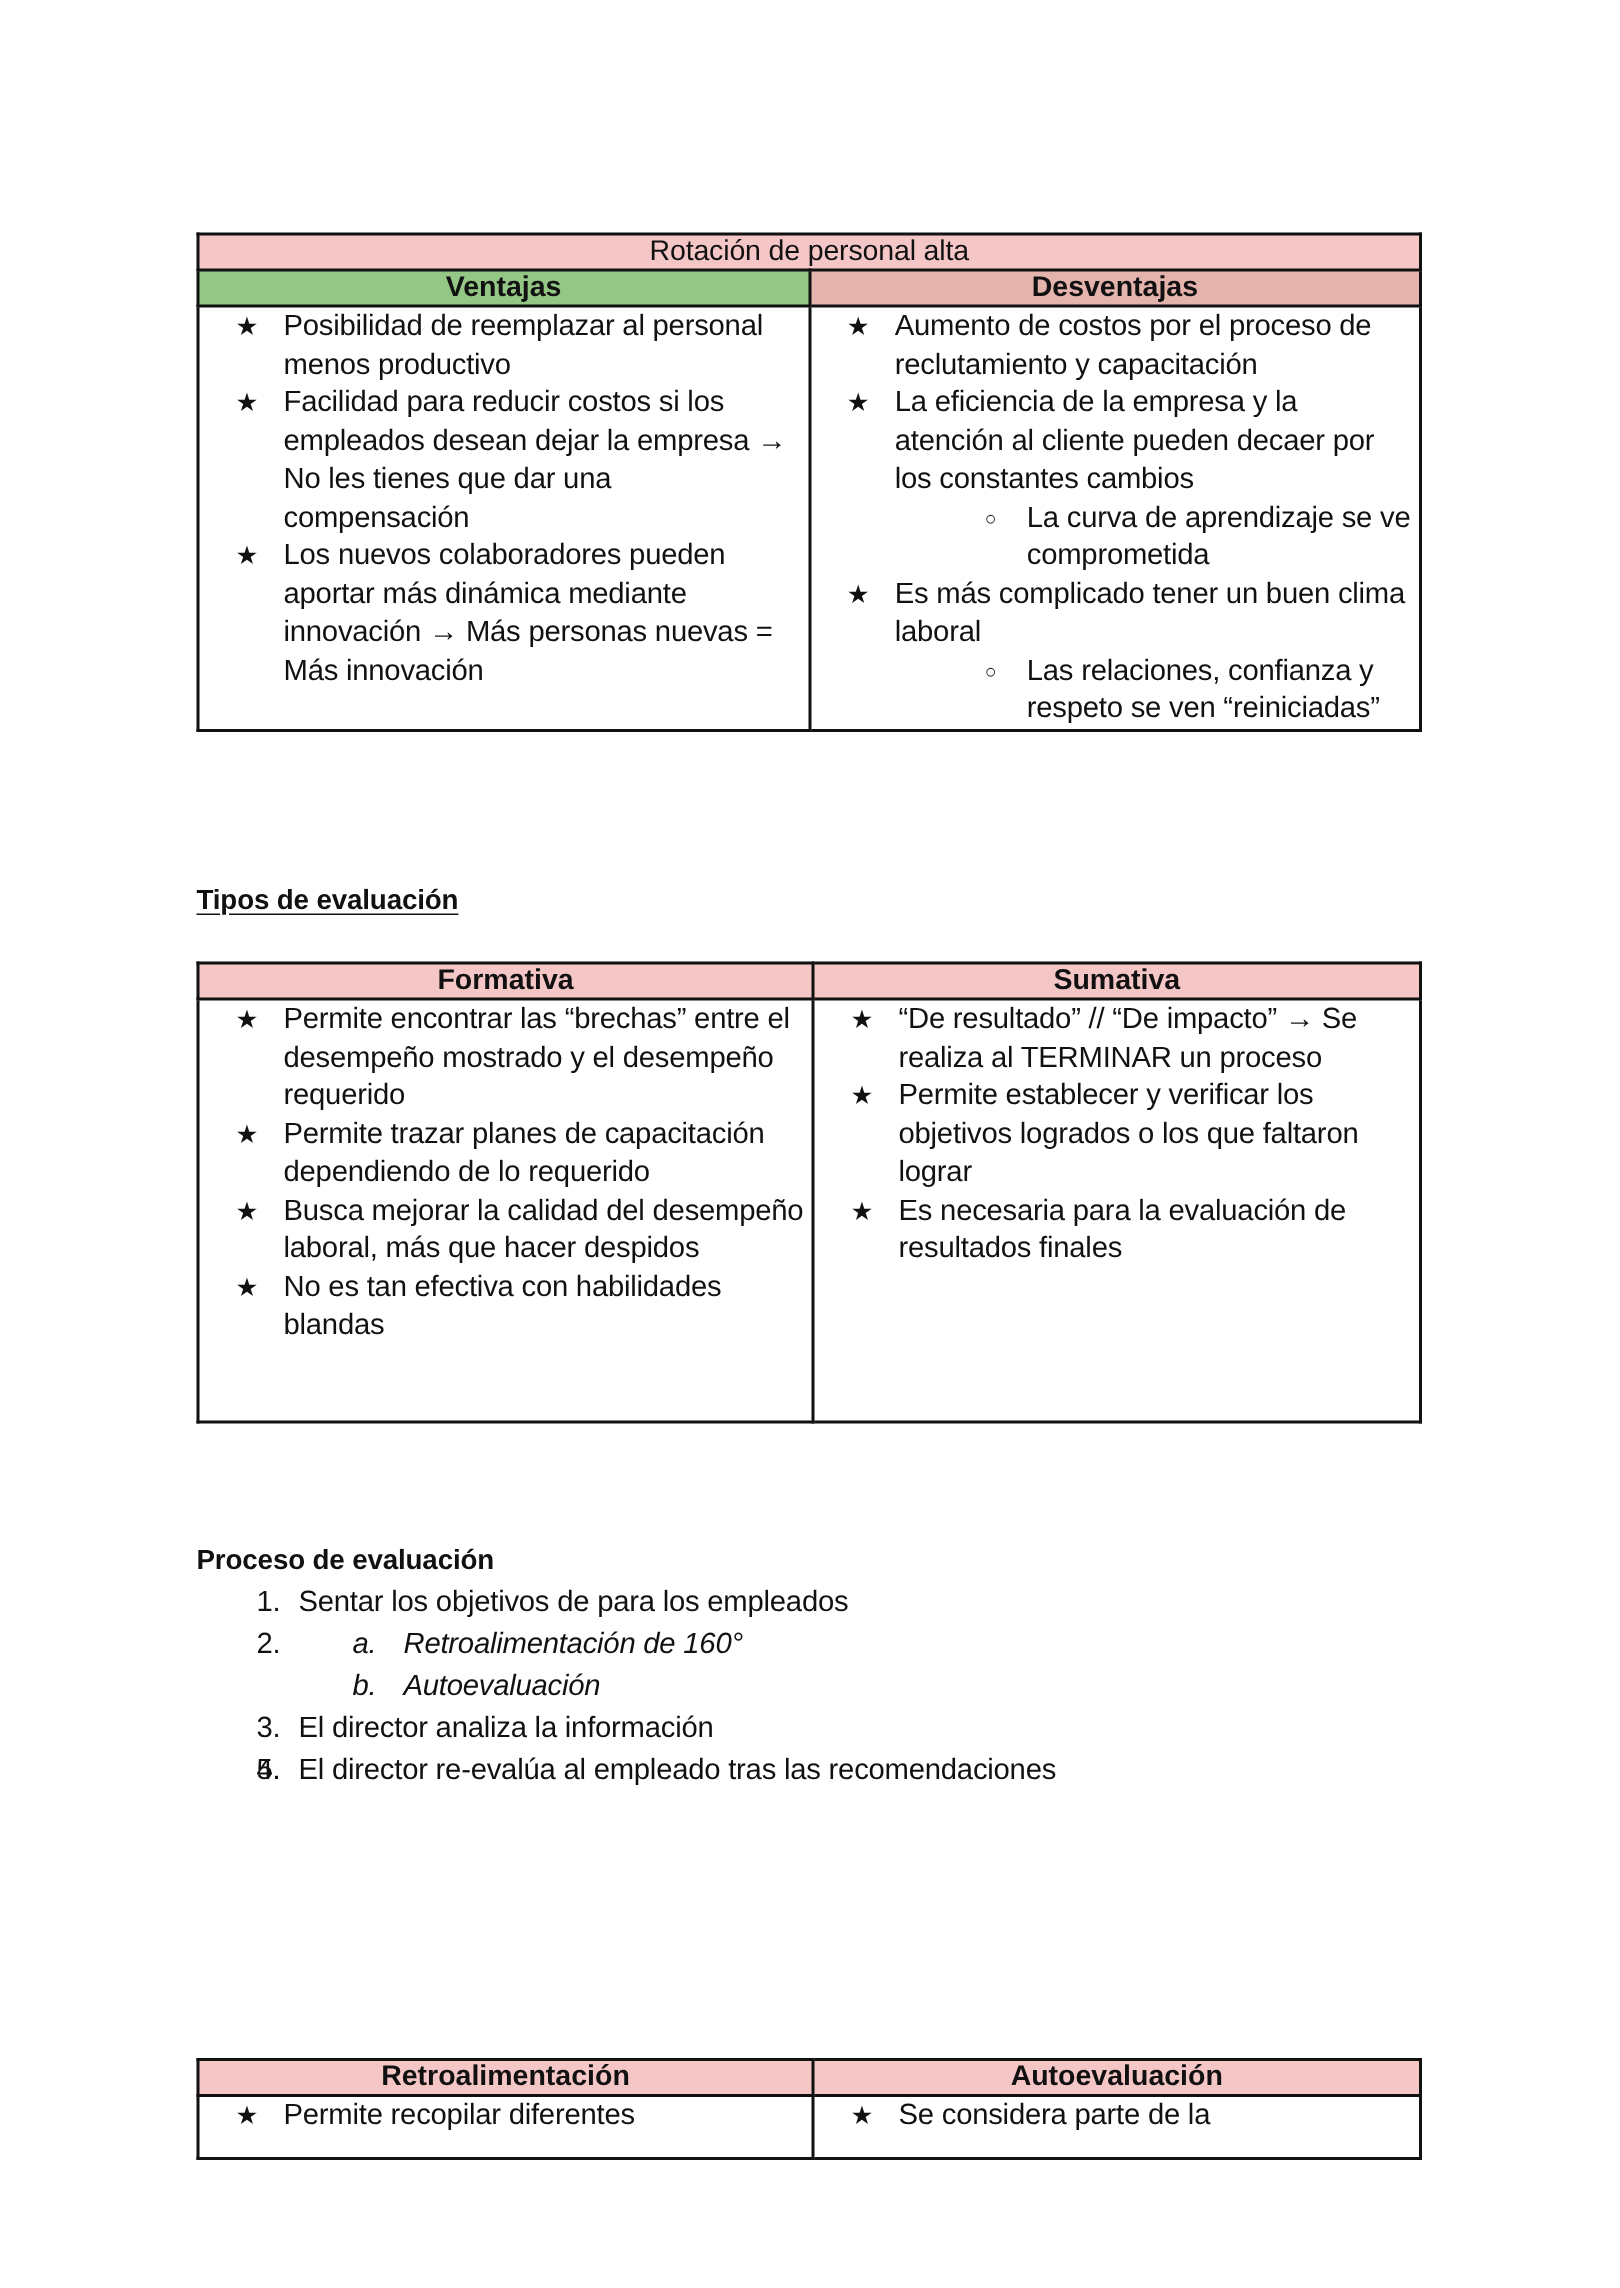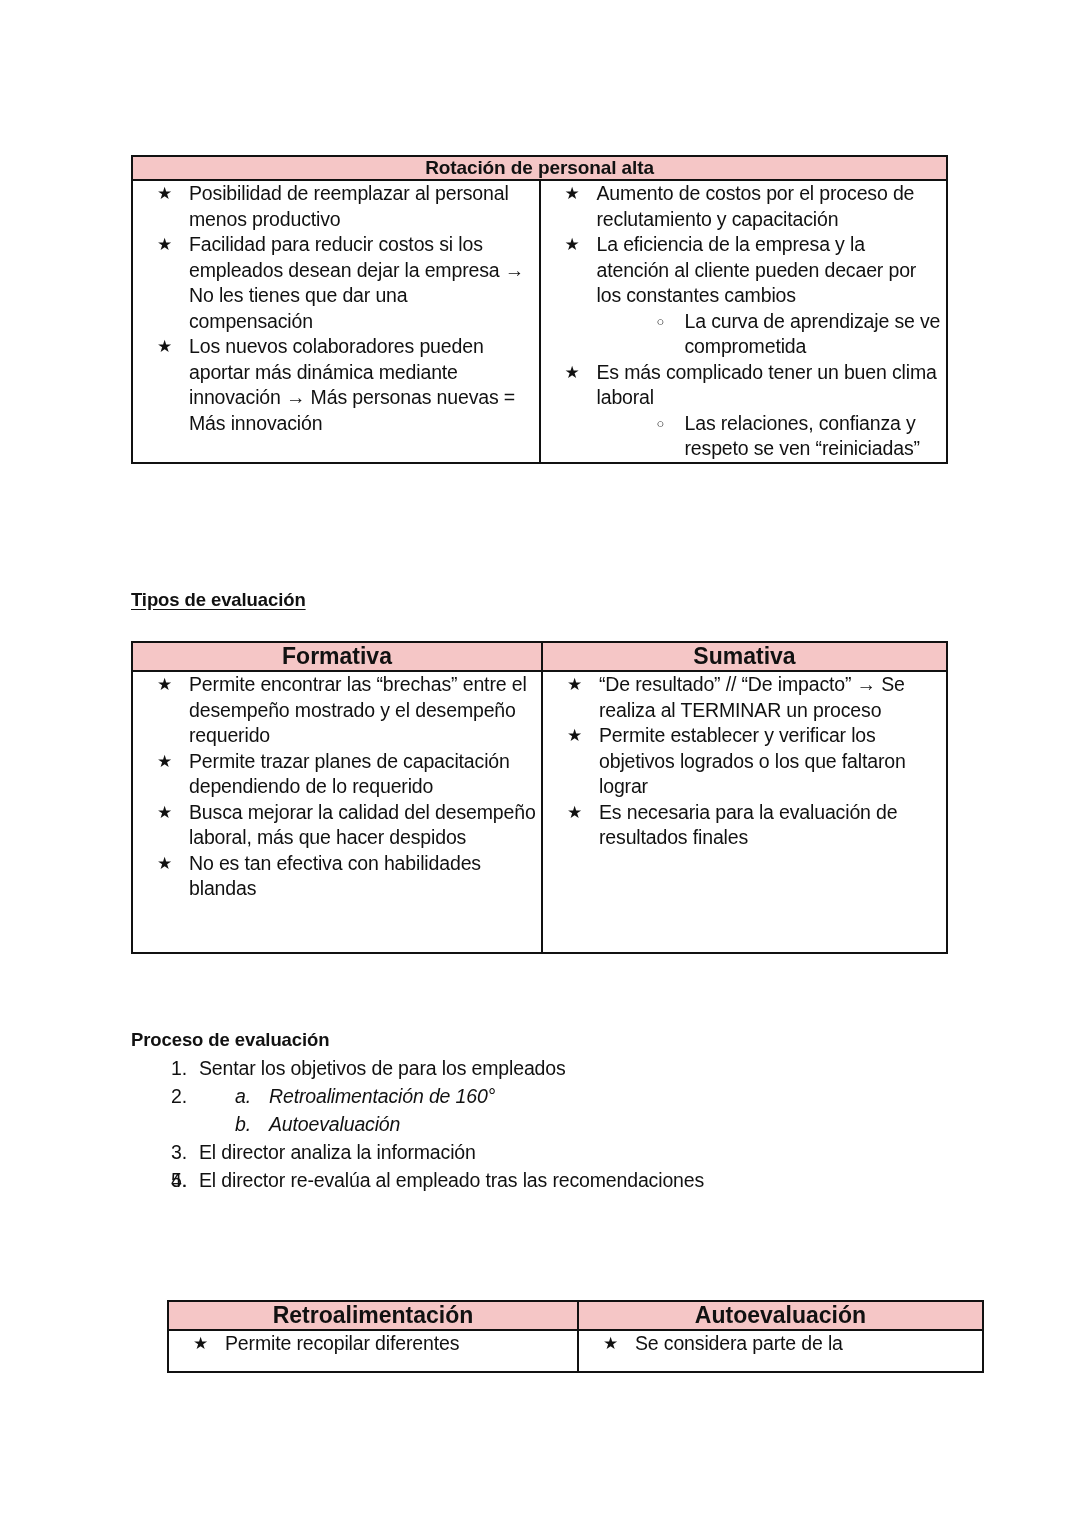--- a/index.html
+++ b/index.html
@@ -33,21 +33,21 @@
     border: 2px solid #111;
   }
   .tbl td, .tbl th {
     border: 2px solid #111;
     vertical-align: top;
     padding: 0;
   }
   .title-cell {
     background: #f5c6c6;
     text-align: center;
-    font-weight: bold;
+    font-weight: normal;
     font-size: 19px;
     padding: 11px 6px 12px 6px;
     letter-spacing: -0.1px;
   }
   .hdr-green {
     background: #94c786;
     text-align: center;
     font-weight: bold;
     font-size: 19px;
     padding: 11px 6px 12px 6px;
@@ -56,21 +56,21 @@
     background: #e3b3ac;
     text-align: center;
     font-weight: bold;
     font-size: 19px;
     padding: 11px 6px 12px 6px;
   }
   .hdr-pink {
     background: #f5c6c6;
     text-align: center;
     font-weight: bold;
-    font-size: 23px;
+    font-size: 19px;
     padding: 11px 6px 12px 6px;
   }
   .body-cell {
     background: #ffffff;
     padding: 10px 8px 14px 8px;
   }
 
   
   ul.stars {
     list-style: none;
@@ -178,20 +178,24 @@
 </style>
 </head>
 <body>
 
 <div class="page">
 
   <table class="tbl" style="top:155px;">
     <tbody>
         <tr>
       <td colspan="2" class="title-cell">Rotación de personal alta</td>
+    </tr>
+    <tr>
+      <td class="hdr-green" style="width:408px;">Ventajas</td>
+      <td class="hdr-salmon">Desventajas</td>
     </tr>
     <tr>
       <td class="body-cell">
         <ul class="stars">
           <li><span class="star">★</span><span>Posibilidad de reemplazar al personal menos productivo</span></li>
           <li><span class="star">★</span><span>Facilidad para reducir costos si los empleados desean dejar la empresa → No les tienes que dar una compensación</span></li>
           <li><span class="star">★</span><span>Los nuevos colaboradores pueden aportar más dinámica mediante innovación → Más personas nuevas = Más innovación</span></li>
         </ul>
       </td>
       <td class="body-cell">
@@ -251,21 +255,21 @@
           <li><span class="snum">a.</span><span>Retroalimentación de 160°</span></li>
           <li><span class="snum">b.</span><span>Autoevaluación</span></li>
         </ol>
       </li>
       <li><span class="num">3.</span><span>El director analiza la información</span></li>
       <li><span class="num">4.</span></li>
       <li><span class="num">5.</span><span>El director re-evalúa al empleado tras las recomendaciones</span></li>
     </ol>
   </div>
 
-  <table class="tbl" style="top:1300px;margin-left:36px;">
+  <table class="tbl" style="top:1372px;">
     <tbody>
         <tr>
       <td class="hdr-pink" style="width:408px;">Retroalimentación</td>
       <td class="hdr-pink">Autoevaluación</td>
     </tr>
     <tr>
       <td class="body-cell" style="height:40px;">
         <ul class="stars">
           <li><span class="star">★</span><span>Permite recopilar diferentes</span></li>
         </ul>

